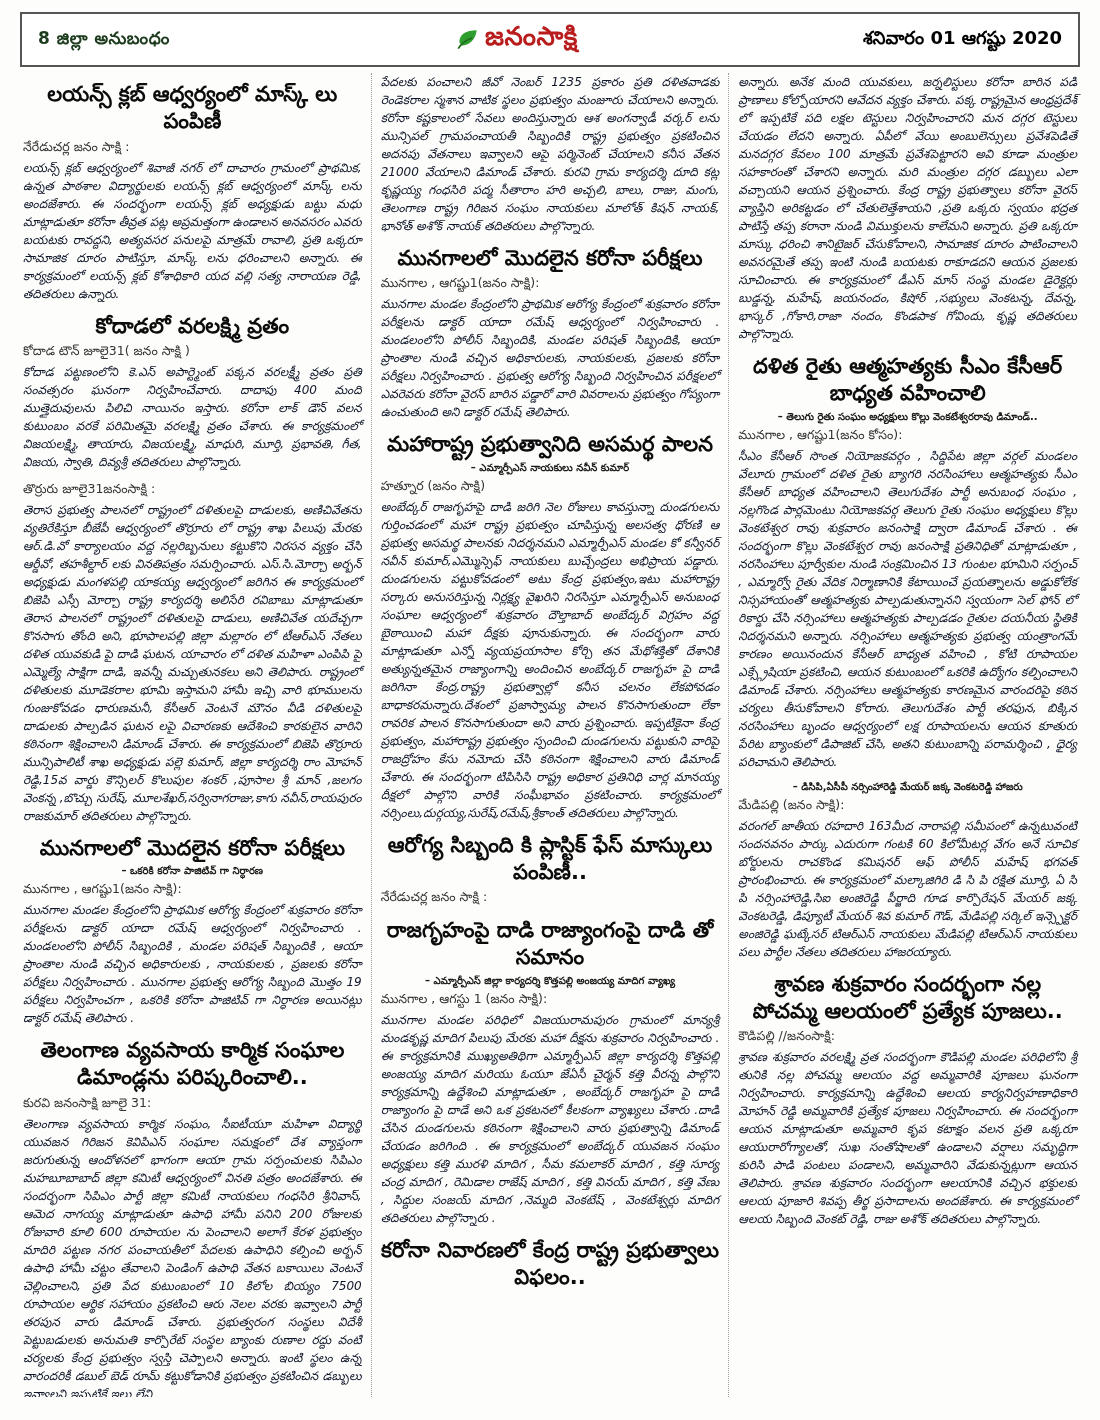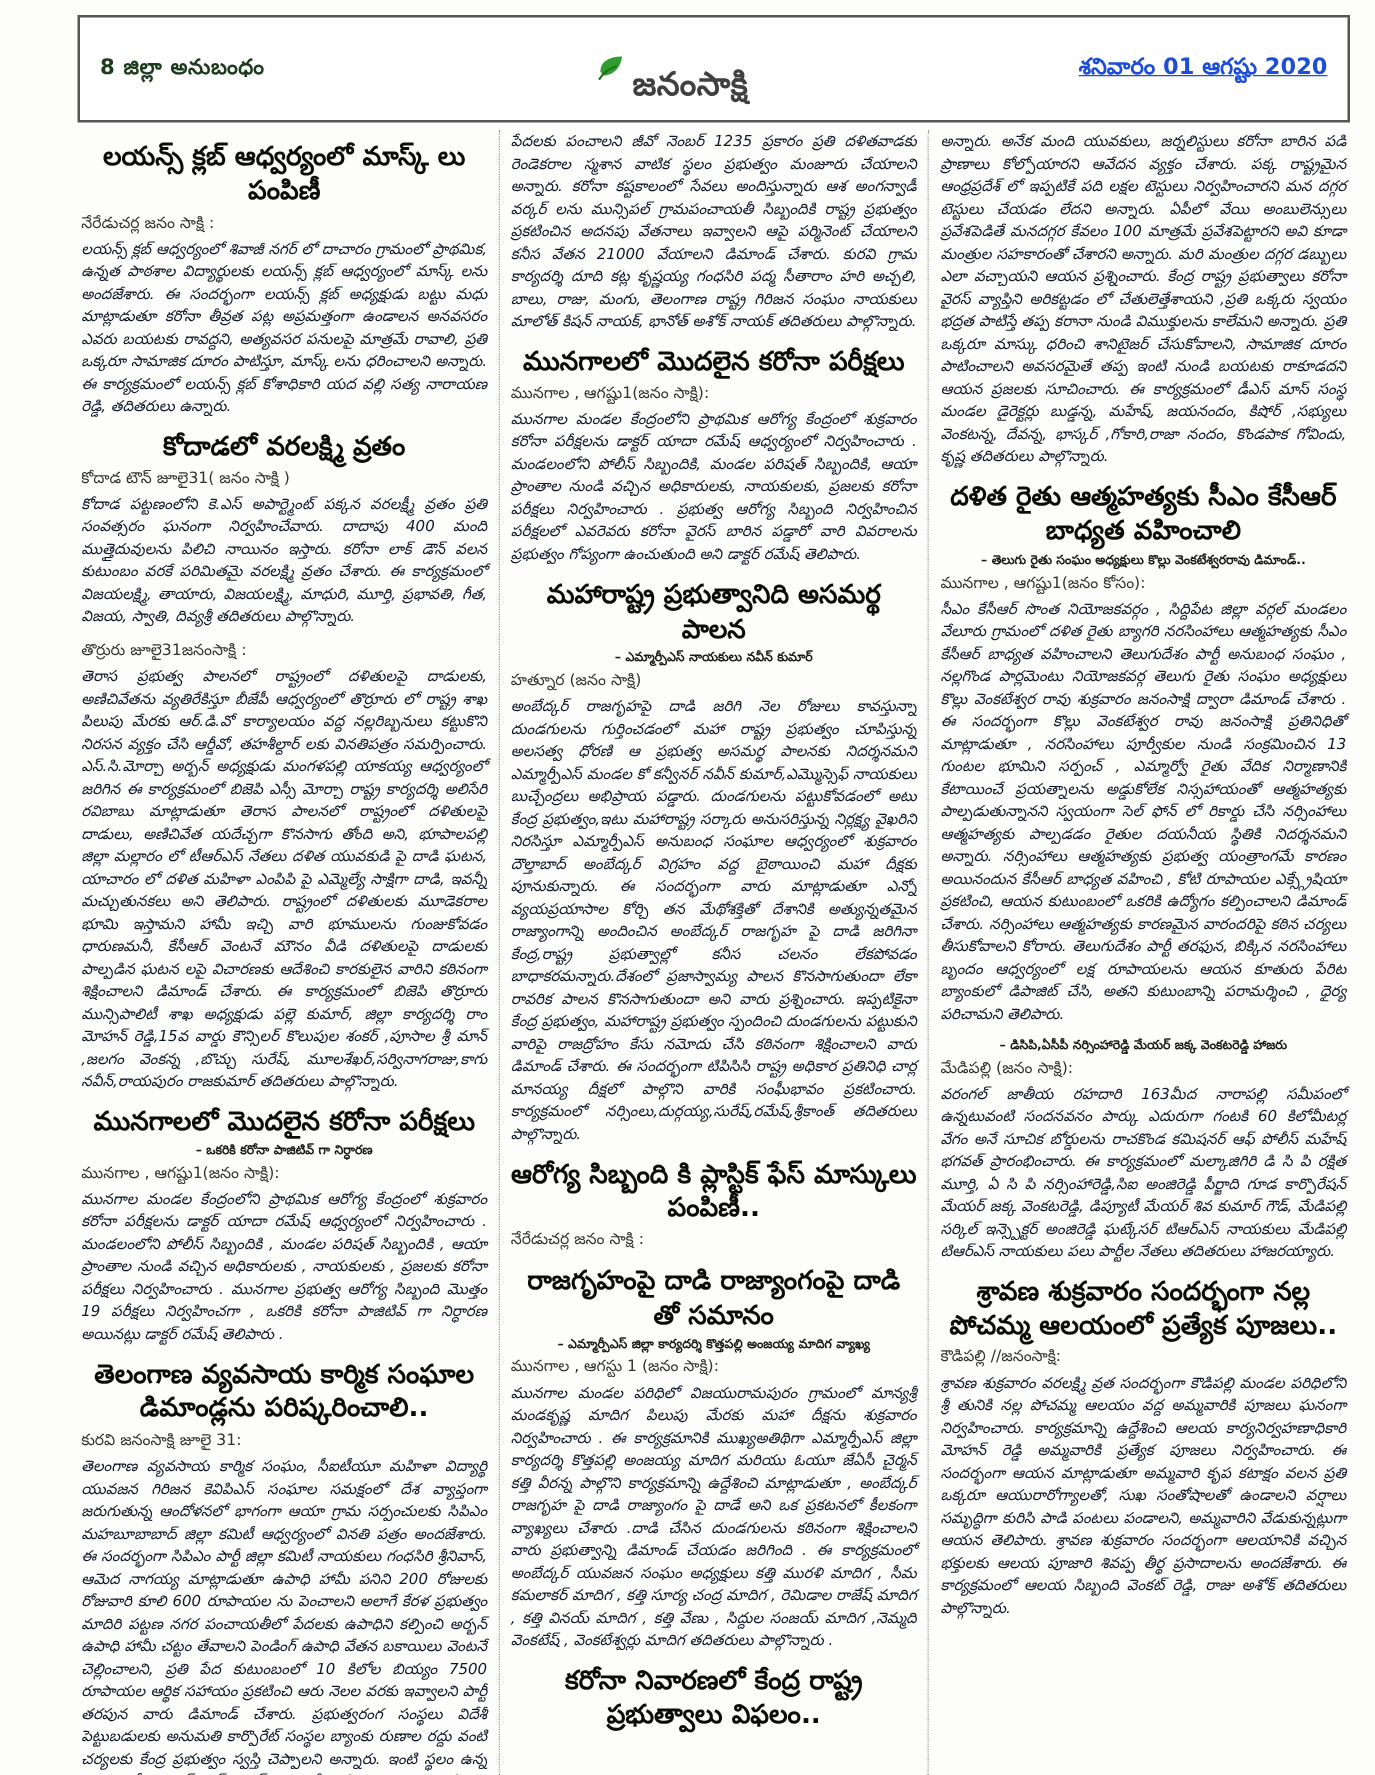--- a/index.html
+++ b/index.html
@@ -1,20 +1,19 @@
 <!DOCTYPE html>
 <html><head>
 <meta charset="utf-8">
 <style>
   html,body{margin:0;padding:0;background:#e8e8e8;}
   .page{
     position:relative;width:1100px;height:1420px;margin:0 auto;background:#fdfdfb;
     font-family:"DejaVu Sans","Liberation Sans",sans-serif;color:#222;overflow:hidden;
     box-sizing:border-box;
-    padding-left:42px;
   }
   .header-box{
     margin:12px 20px 0;border:2px solid #555;background:#fff;
     display:flex;align-items:center;justify-content:space-between;
     padding:7px 16px;box-sizing:border-box;
   }
   .page-label{font-size:17px;font-weight:bold;color:#1d3b1d;letter-spacing:.5px;}
   .masthead{display:flex;align-items:center;gap:4px;}
   .masthead-title{font-size:26px;font-weight:bold;letter-spacing:.5px;}
   .leaf{width:26px;height:26px;display:inline-block;}
@@ -38,23 +37,23 @@
 
   <div class="header-box">
     <div class="page-label">8  జిల్లా అనుబంధం</div>
     <div class="masthead">
       <span class="leaf">
         <svg viewBox="0 0 24 24" width="26" height="26">
           <path d="M4 14 C4 7 10 3 20 3 C19 12 13 17 6 17 Z" fill="#2e9e2e"></path>
           <path d="M3 20 C6 15 10 12 16 10" stroke="#1d6e1d" stroke-width="1.6" fill="none"></path>
         </svg>
       </span>
-      <span class="masthead-title" style="color:#404040;margin-top:32px;">జనంసాక్షి</span>
+      <span class="masthead-title" style="color:#b91c1c;">జనంసాక్షి</span>
     </div>
-    <div class="issue-date" style="color:#1d4ed8;text-decoration:underline;">శనివారం 01 ఆగష్టు 2020</div>
+    <div class="issue-date" style="color:#000000;">శనివారం 01 ఆగష్టు 2020</div>
   </div>
 
   <div class="columns">
     <div class="col">
         <article class="article">
           <div class="headline">లయన్స్ క్లబ్ ఆధ్వర్యంలో మాస్క్ లు పంపిణీ</div>
           <div class="byline">నేరేడుచర్ల జనం సాక్షి :</div>
           <div class="body">లయన్స్ క్లబ్ ఆధ్వర్యంలో శివాజీ నగర్ లో దాచారం గ్రామంలో ప్రాథమిక, ఉన్నత పాఠశాల విద్యార్థులకు లయన్స్ క్లబ్ ఆధ్వర్యంలో మాస్క్ లను అందజేశారు. ఈ సందర్భంగా లయన్స్ క్లబ్ అధ్యక్షుడు బట్టు మధు మాట్లాడుతూ కరోనా తీవ్రత పట్ల అప్రమత్తంగా ఉండాలన అనవసరం ఎవరు బయటకు రావద్దని, అత్యవసర పనులపై మాత్రమే రావాలి, ప్రతి ఒక్కరూ సామాజిక దూరం పాటిస్తూ, మాస్క్ లను ధరించాలని అన్నారు. ఈ కార్యక్రమంలో లయన్స్ క్లబ్ కోశాధికారి యద వల్లి సత్య నారాయణ రెడ్డి, తదితరులు ఉన్నారు.</div>
         </article>
         <article class="article">

